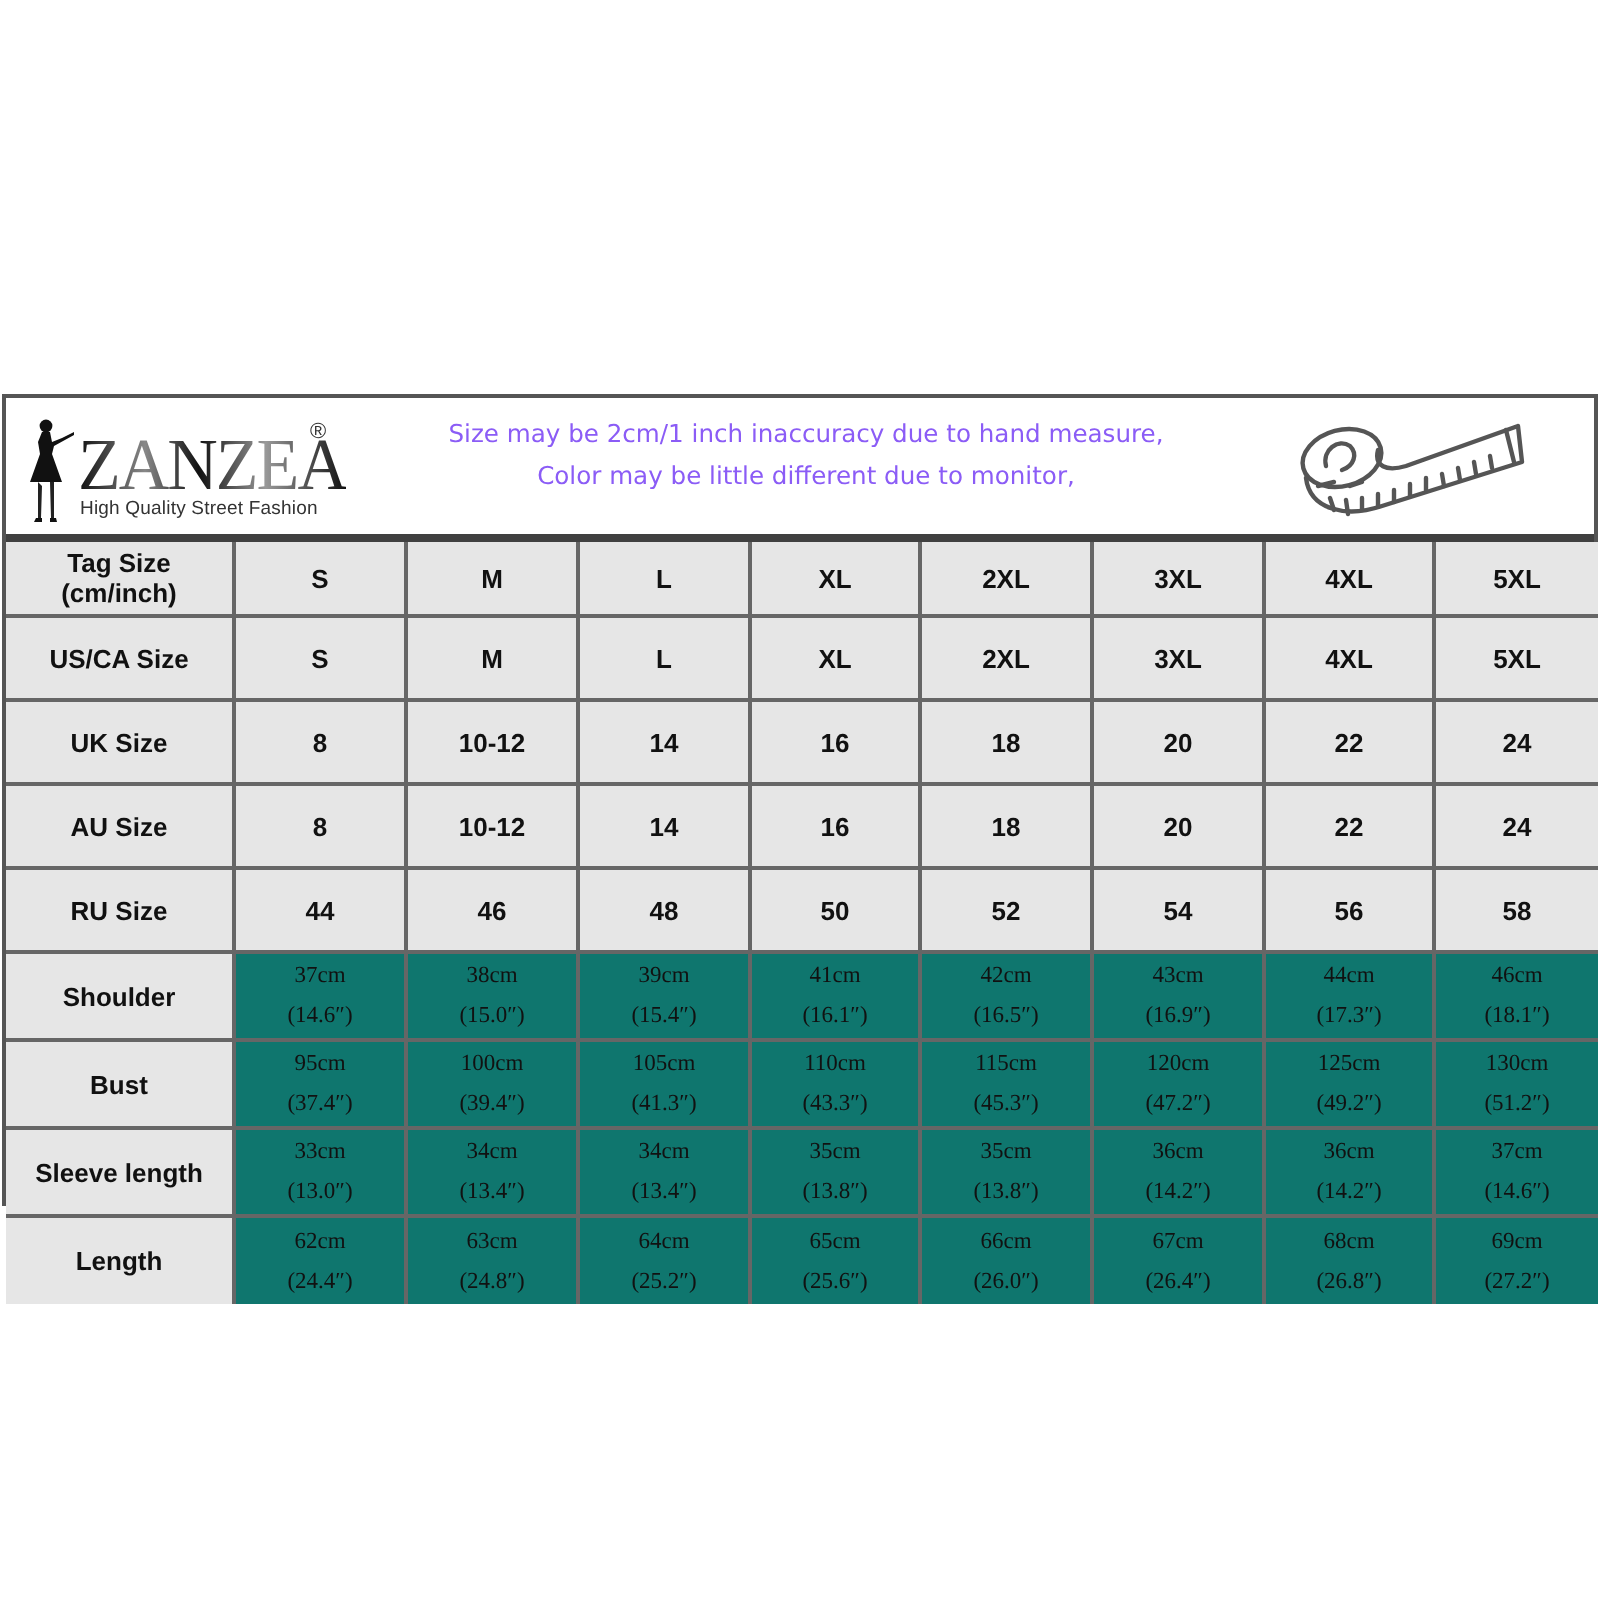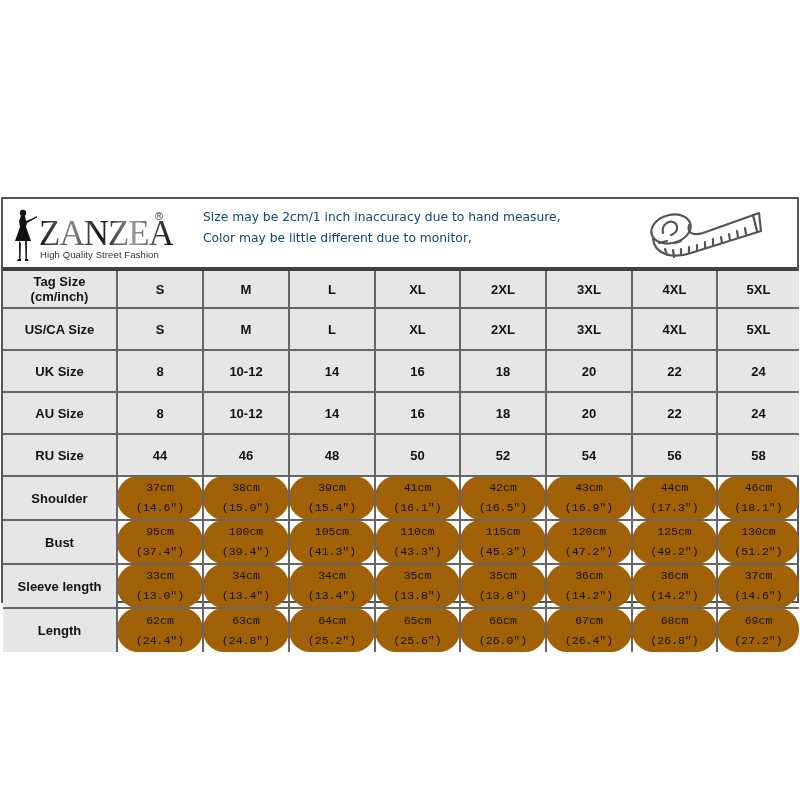--- a/index.html
+++ b/index.html
@@ -7,27 +7,27 @@
     #chart {
       position: absolute; left: 1px; top: 197px; width: 798px; height: 406px;
       border: 2px solid #555; box-sizing: border-box; background: #fff;
     }
     .header { position: absolute; left: 0; top: 0; width: 794px; height: 72px; border-bottom: 4px solid #404040; box-sizing: border-box; }
     .logo { position: absolute; left: 6px; top: 6px; width: 160px; height: 60px; }
     .brand { position: absolute; left: 30px; top: 8px; font-family: "Liberation Serif", serif; font-size: 35px; letter-spacing: -1px; color: #222; font-weight: normal; transform: scaleY(1.05); background: linear-gradient(90deg,#111 0%,#888 25%,#111 45%,#999 70%,#111 100%); -webkit-background-clip: text; background-clip: text; -webkit-text-fill-color: transparent; }
     .reg { position: absolute; left: 146px; top: 5px; font-size: 11px; color: #333; }
     .tagline { position: absolute; left: 31px; top: 44px; font-size: 9.5px; color: #333; letter-spacing: 0.1px; }
     .figure { position: absolute; left: 0; top: 2px; width: 30px; height: 60px; }
-    .notice { position: absolute; left: 200px; top: 8px; width: 400px; font-family: "DejaVu Sans", sans-serif; font-size: 12.3px; line-height: 20.5px; color: #0c4a6e; }
+    .notice { position: absolute; left: 200px; top: 8px; width: 400px; text-align: center; font-family: "DejaVu Sans", sans-serif; font-size: 12.3px; line-height: 20.5px; color: #8b5cf6; }
     .tape { position: absolute; left: 640px; top: 4px; width: 130px; height: 66px; }
     table { position: absolute; left: 0; top: 72px; border-collapse: collapse; table-layout: fixed; width: 796px; }
     td { border: 2px solid #666; text-align: center; padding: 0; box-sizing: border-box; font-size: 13px; color: #111; }
     td.g { background: #e6e6e6; font-weight: bold; }
     td.lbl { background: #e6e6e6; font-weight: bold; }
-    td.v { background: #a16207; font-family: Liberation Mono, monospace; font-size: 11.5px; line-height: 20px; border-radius: 21px; }
+    td.v { background: #0f766e; font-family: Liberation Serif, serif; font-size: 11.5px; line-height: 20px; }
     tr.r-size td { height: 42px; }
     tr.r-tag td { height: 37px; }
     tr.r-meas td { height: 44px; }
     td:first-child { border-left: none; }
     td:last-child { border-right: none; }
     tr:first-child td { border-top: none; }
     tr:last-child td { border-bottom: none; }
   </style>
 </head>
 <body>

